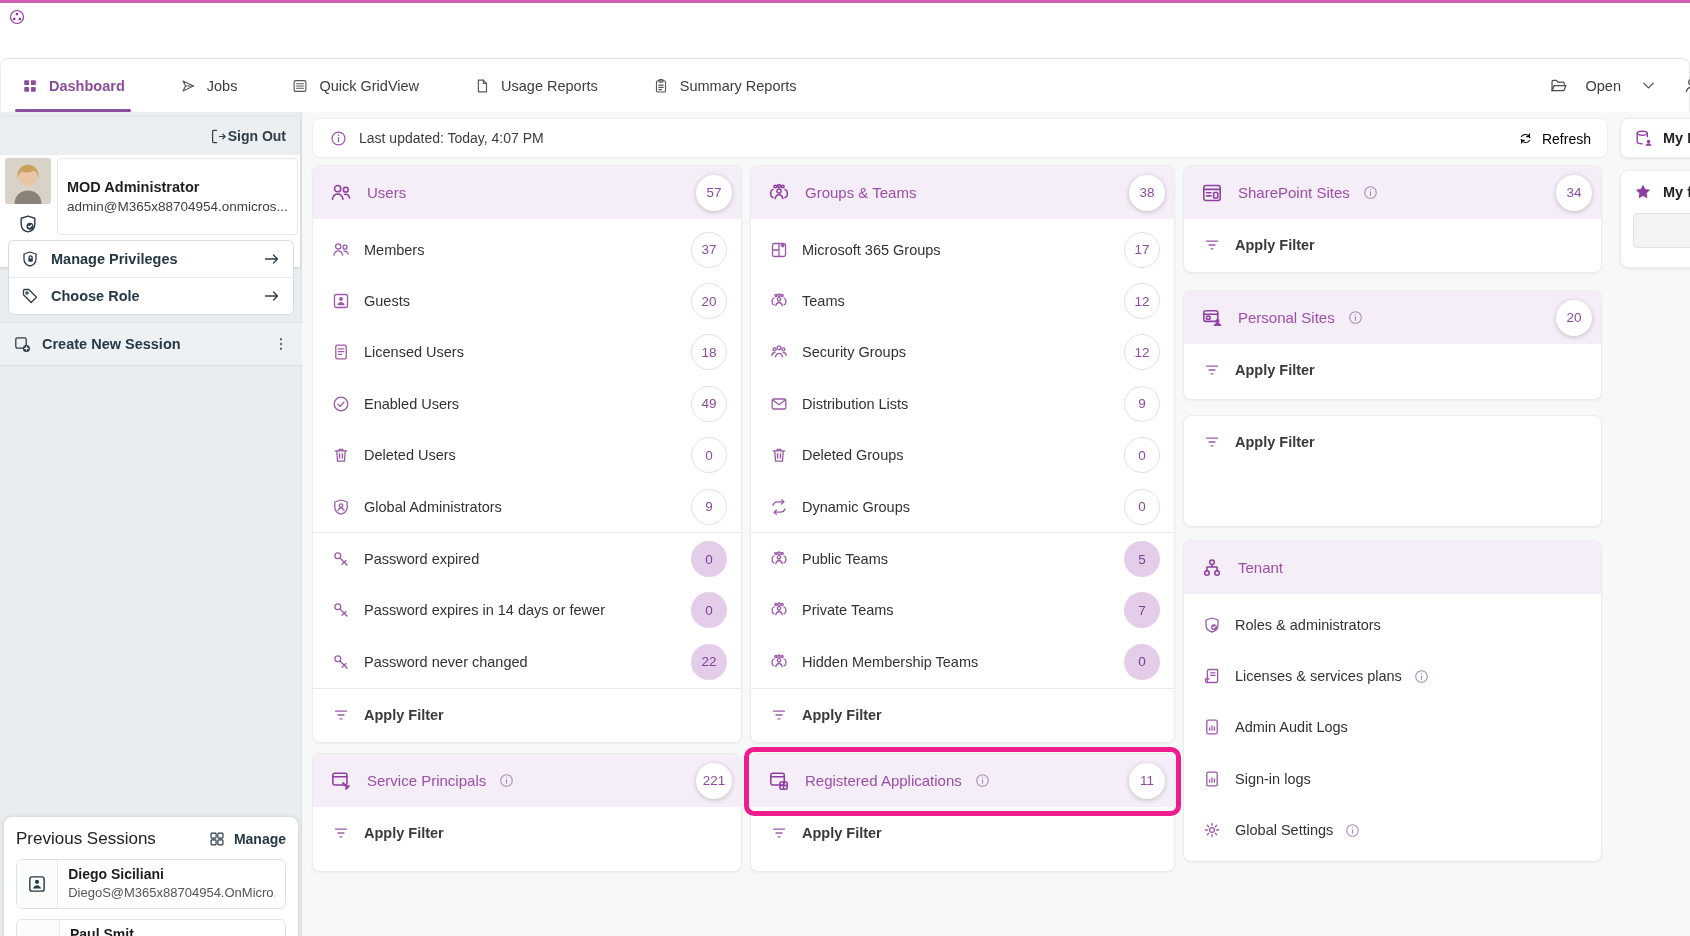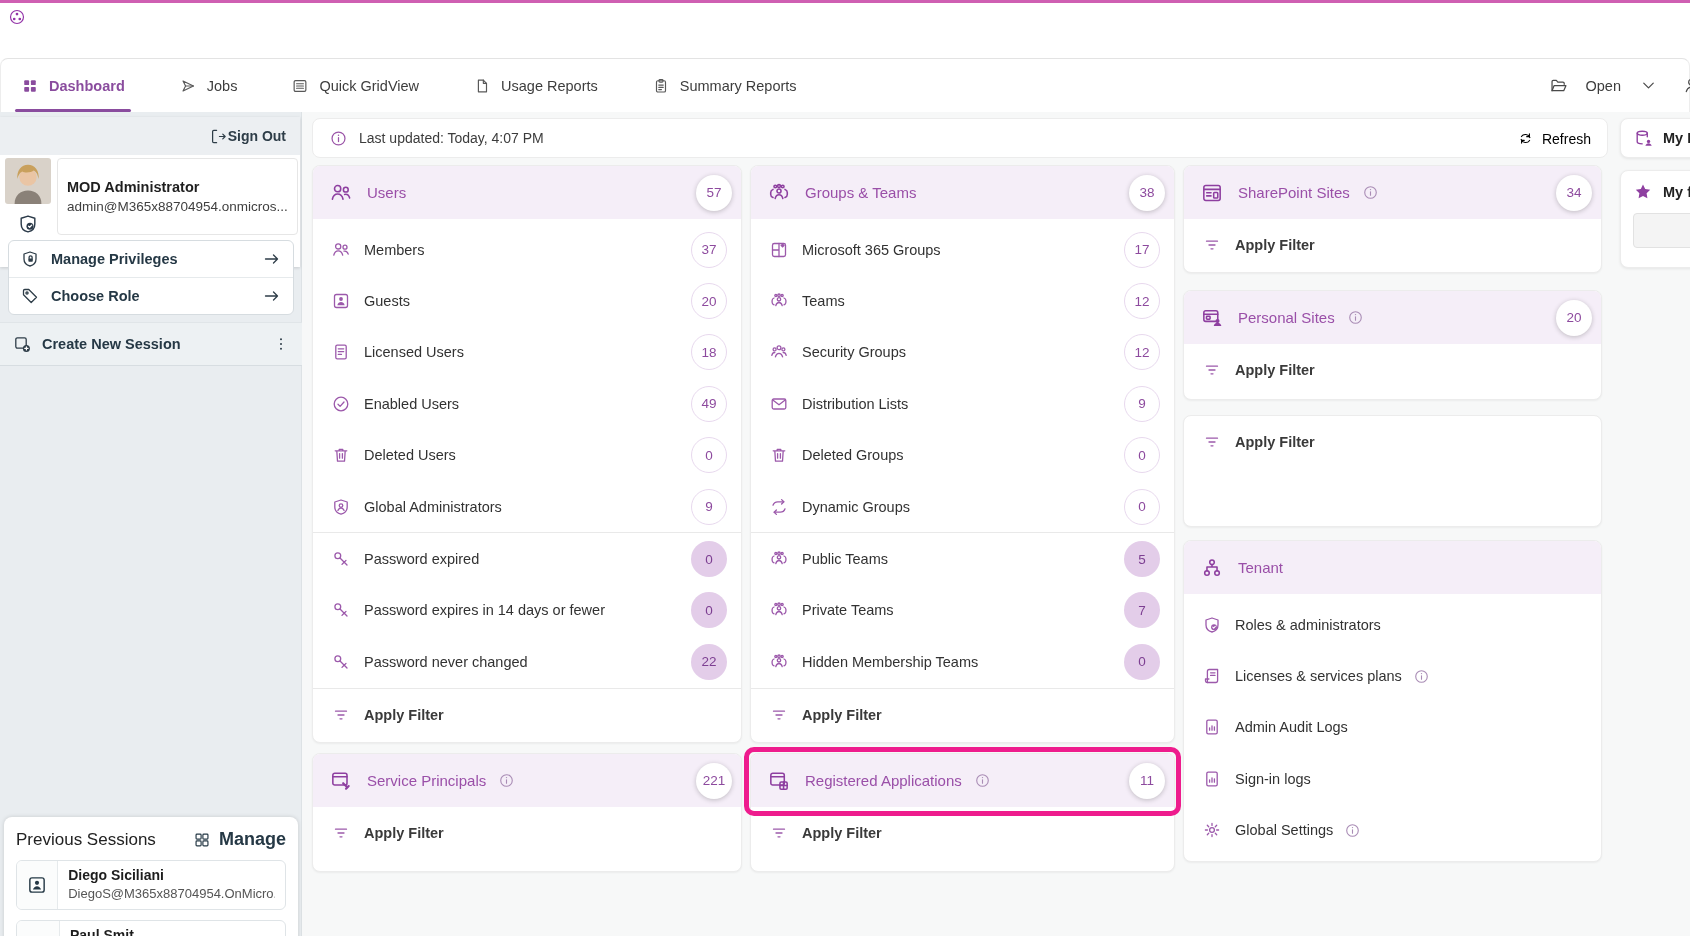--- a/index.html
+++ b/index.html
@@ -55,21 +55,21 @@
   .create-row{position:absolute;top:210px;left:0;width:302px;height:44px;background:#edf1f3;
               border-top:1px solid #e0e5e8;border-bottom:1px solid #d7dde1;display:flex;align-items:center;
               gap:10px;padding:0 12px;box-sizing:border-box;}
   .create-row .ic{color:#2e3d48;}
   .create-label{font-size:14.5px;font-weight:700;color:#253845;}
   .kebab{margin-left:auto;width:18px;height:18px;color:#555;}
   .prev-card{position:absolute;top:705px;left:4px;width:294px;bottom:-20px;background:#fff;
              border-radius:8px 8px 0 0;box-shadow:0 0 4px rgba(0,0,0,.15);padding:12px 12px 0 12px;box-sizing:border-box;}
   .prev-head{display:flex;align-items:center;}
   .prev-title{font-size:17px;font-weight:400;color:#222;}
-  .manage-btn{margin-left:auto;display:flex;align-items:center;gap:8px;font-size:18px;font-weight:700;color:#253845;}
+  .manage-btn{margin-left:auto;display:flex;align-items:center;gap:8px;font-size:14px;font-weight:700;color:#253845;}
   .manage-btn .ic{width:18px;height:18px;color:#253845;}
   .session-item{margin-top:10px;border:1px solid #dfe4e7;border-radius:6px;display:flex;height:48px;overflow:hidden;background:#fff;}
   .session-icon-cell{width:42px;display:flex;align-items:center;justify-content:center;border-right:1px solid #e6eaec;color:#253845;background:#fbfcfc;}
   .session-icon-cell .ic{width:22px;height:22px;}
   .session-texts{padding:6px 10px;min-width:0;}
   .session-name{font-size:14px;font-weight:700;color:#1d1d1d;}
   .session-email{font-size:13px;color:#555;margin-top:3px;white-space:nowrap;overflow:hidden;}
 
   
   .main{position:absolute;top:112px;left:302px;width:1388px;bottom:0;background:#f7f8f8;}

